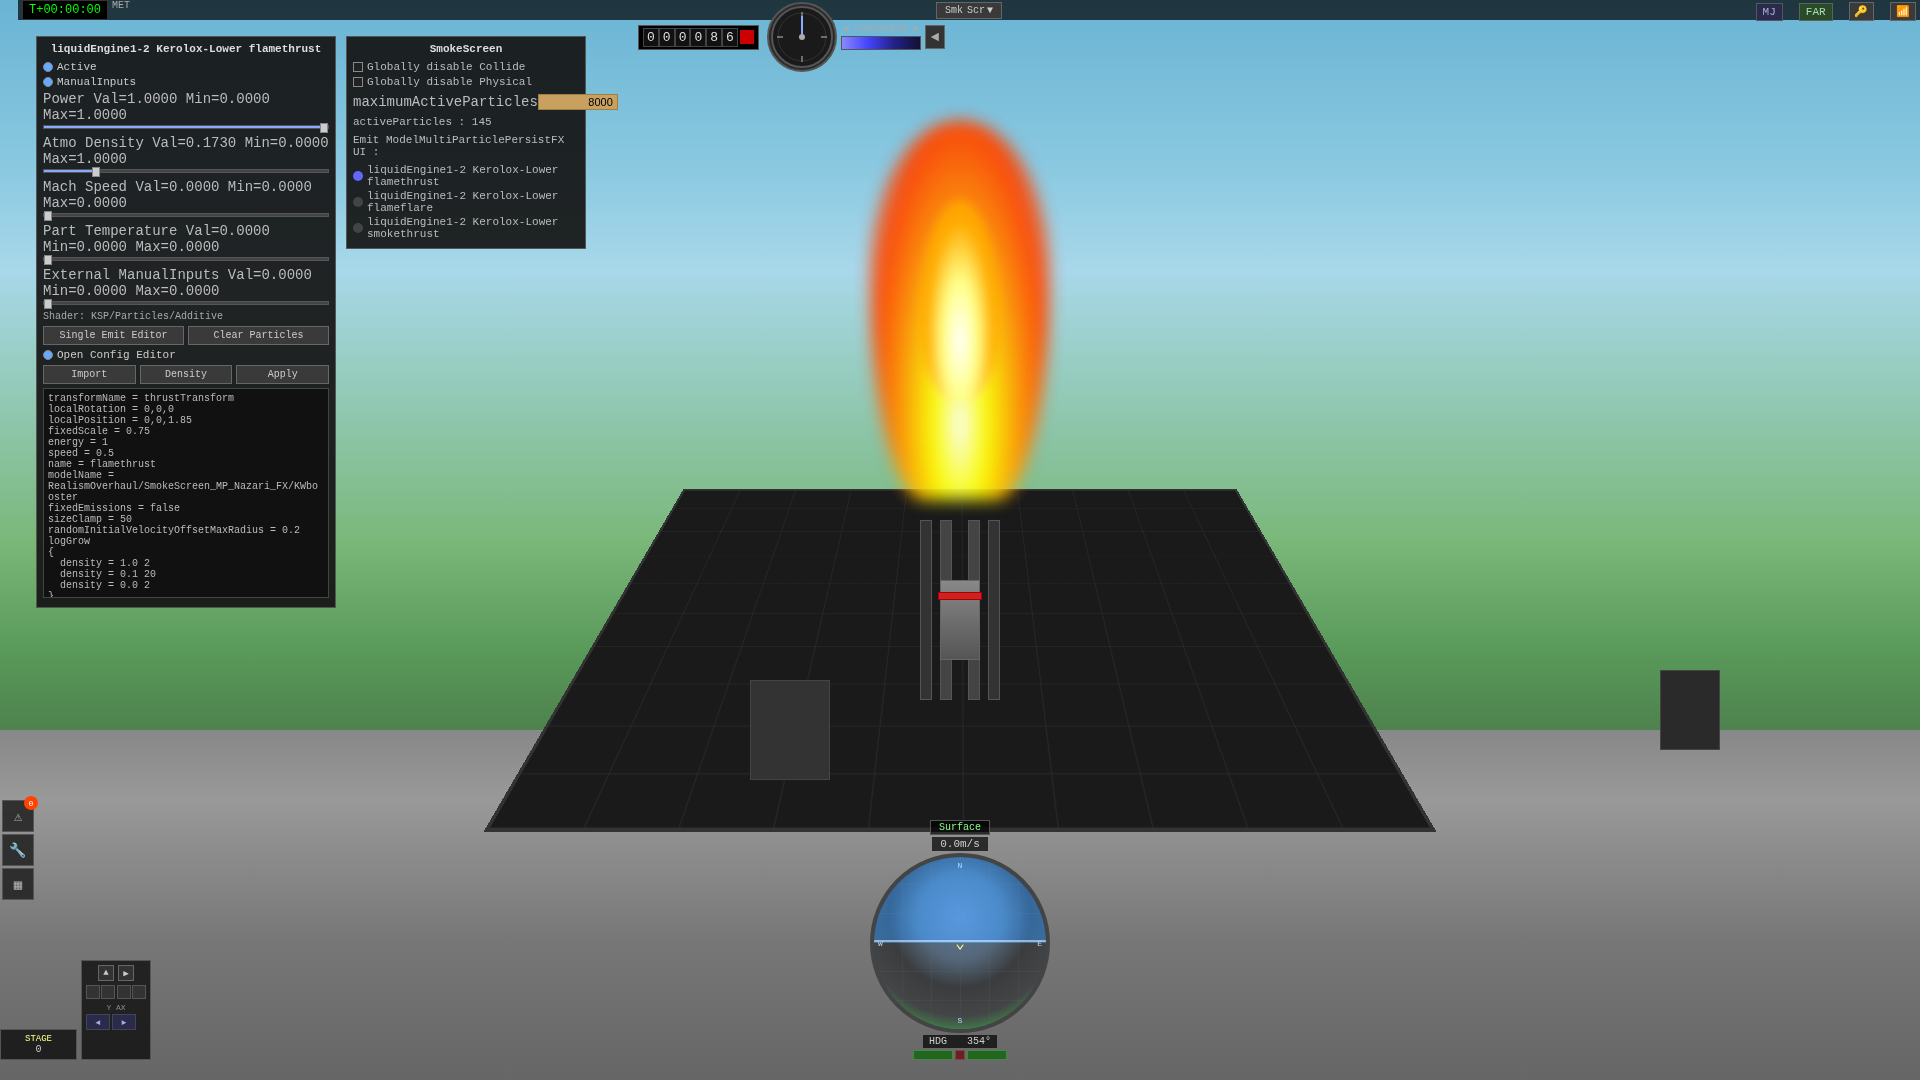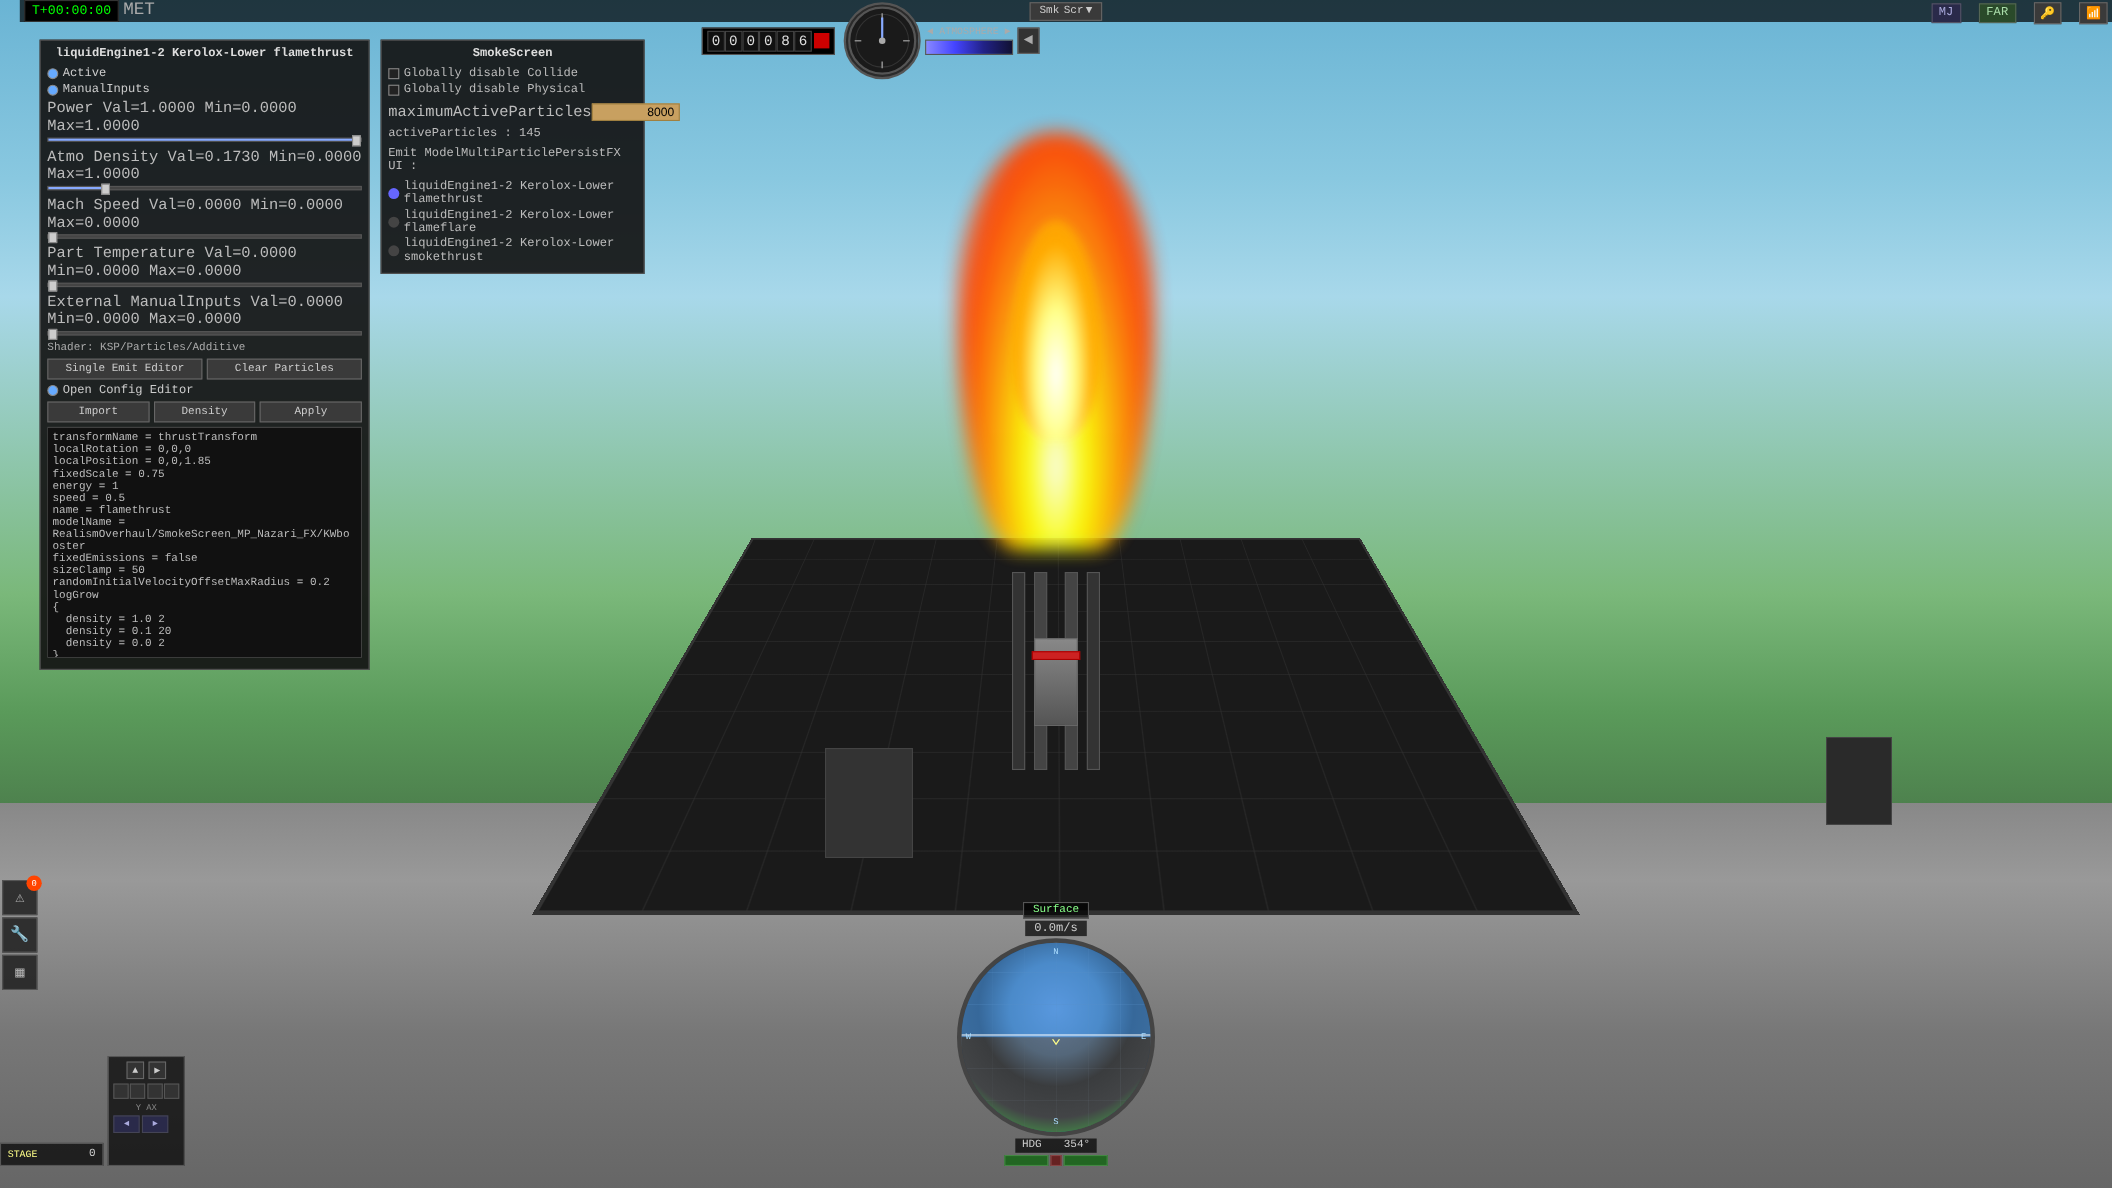--- a/index.html
+++ b/index.html
@@ -65,21 +65,21 @@
       background: #000;
       color: #00ff00;
       font-size: 12px;
       padding: 2px 6px;
       border: 1px solid #333;
       font-family: 'Courier New', monospace;
     }
 
     .met-label {
       color: #aaa;
-      font-size: 16px;
+      font-size: 10px;
       margin-left: 4px;
     }
 
     
     .smk-btn {
       position: absolute;
       left: 50%;
       transform: translateX(-50%);
       top: 2px;
       background: #3a3a3a;
@@ -775,21 +775,21 @@
   <div style="position:relative;">
     <div class="tool-icon">⚠</div>
     <div class="badge">0</div>
   </div>
   <div class="tool-icon">🔧</div>
   <div class="tool-icon">▦</div>
 </div>
 
 <div id="bottom-left">
 
-  <div style="display:flex;flex-direction:row;align-items:center;background:rgba(0,0,0,0.7);border:1px solid #555;padding:4px 6px;gap:47px;">
+  <div style="display:flex;flex-direction:column;align-items:center;background:rgba(0,0,0,0.7);border:1px solid #555;padding:4px 24px;">
     <span style="font-size:9px;color:#ff8;">STAGE</span>
     <span style="font-size:10px;color:#ccc;">0</span>
   </div>
 
   <div style="background:rgba(0,0,0,0.7);border:1px solid #555;width:70px;min-height:100px;padding:4px;">
     <div style="display:flex;justify-content:center;gap:4px;margin-bottom:4px;">
       <div style="width:16px;height:16px;background:#333;border:1px solid #666;display:flex;align-items:center;justify-content:center;font-size:9px;cursor:pointer;">▲</div>
       <div style="width:16px;height:16px;background:#333;border:1px solid #666;display:flex;align-items:center;justify-content:center;font-size:9px;cursor:pointer;">▶</div>
     </div>
 

